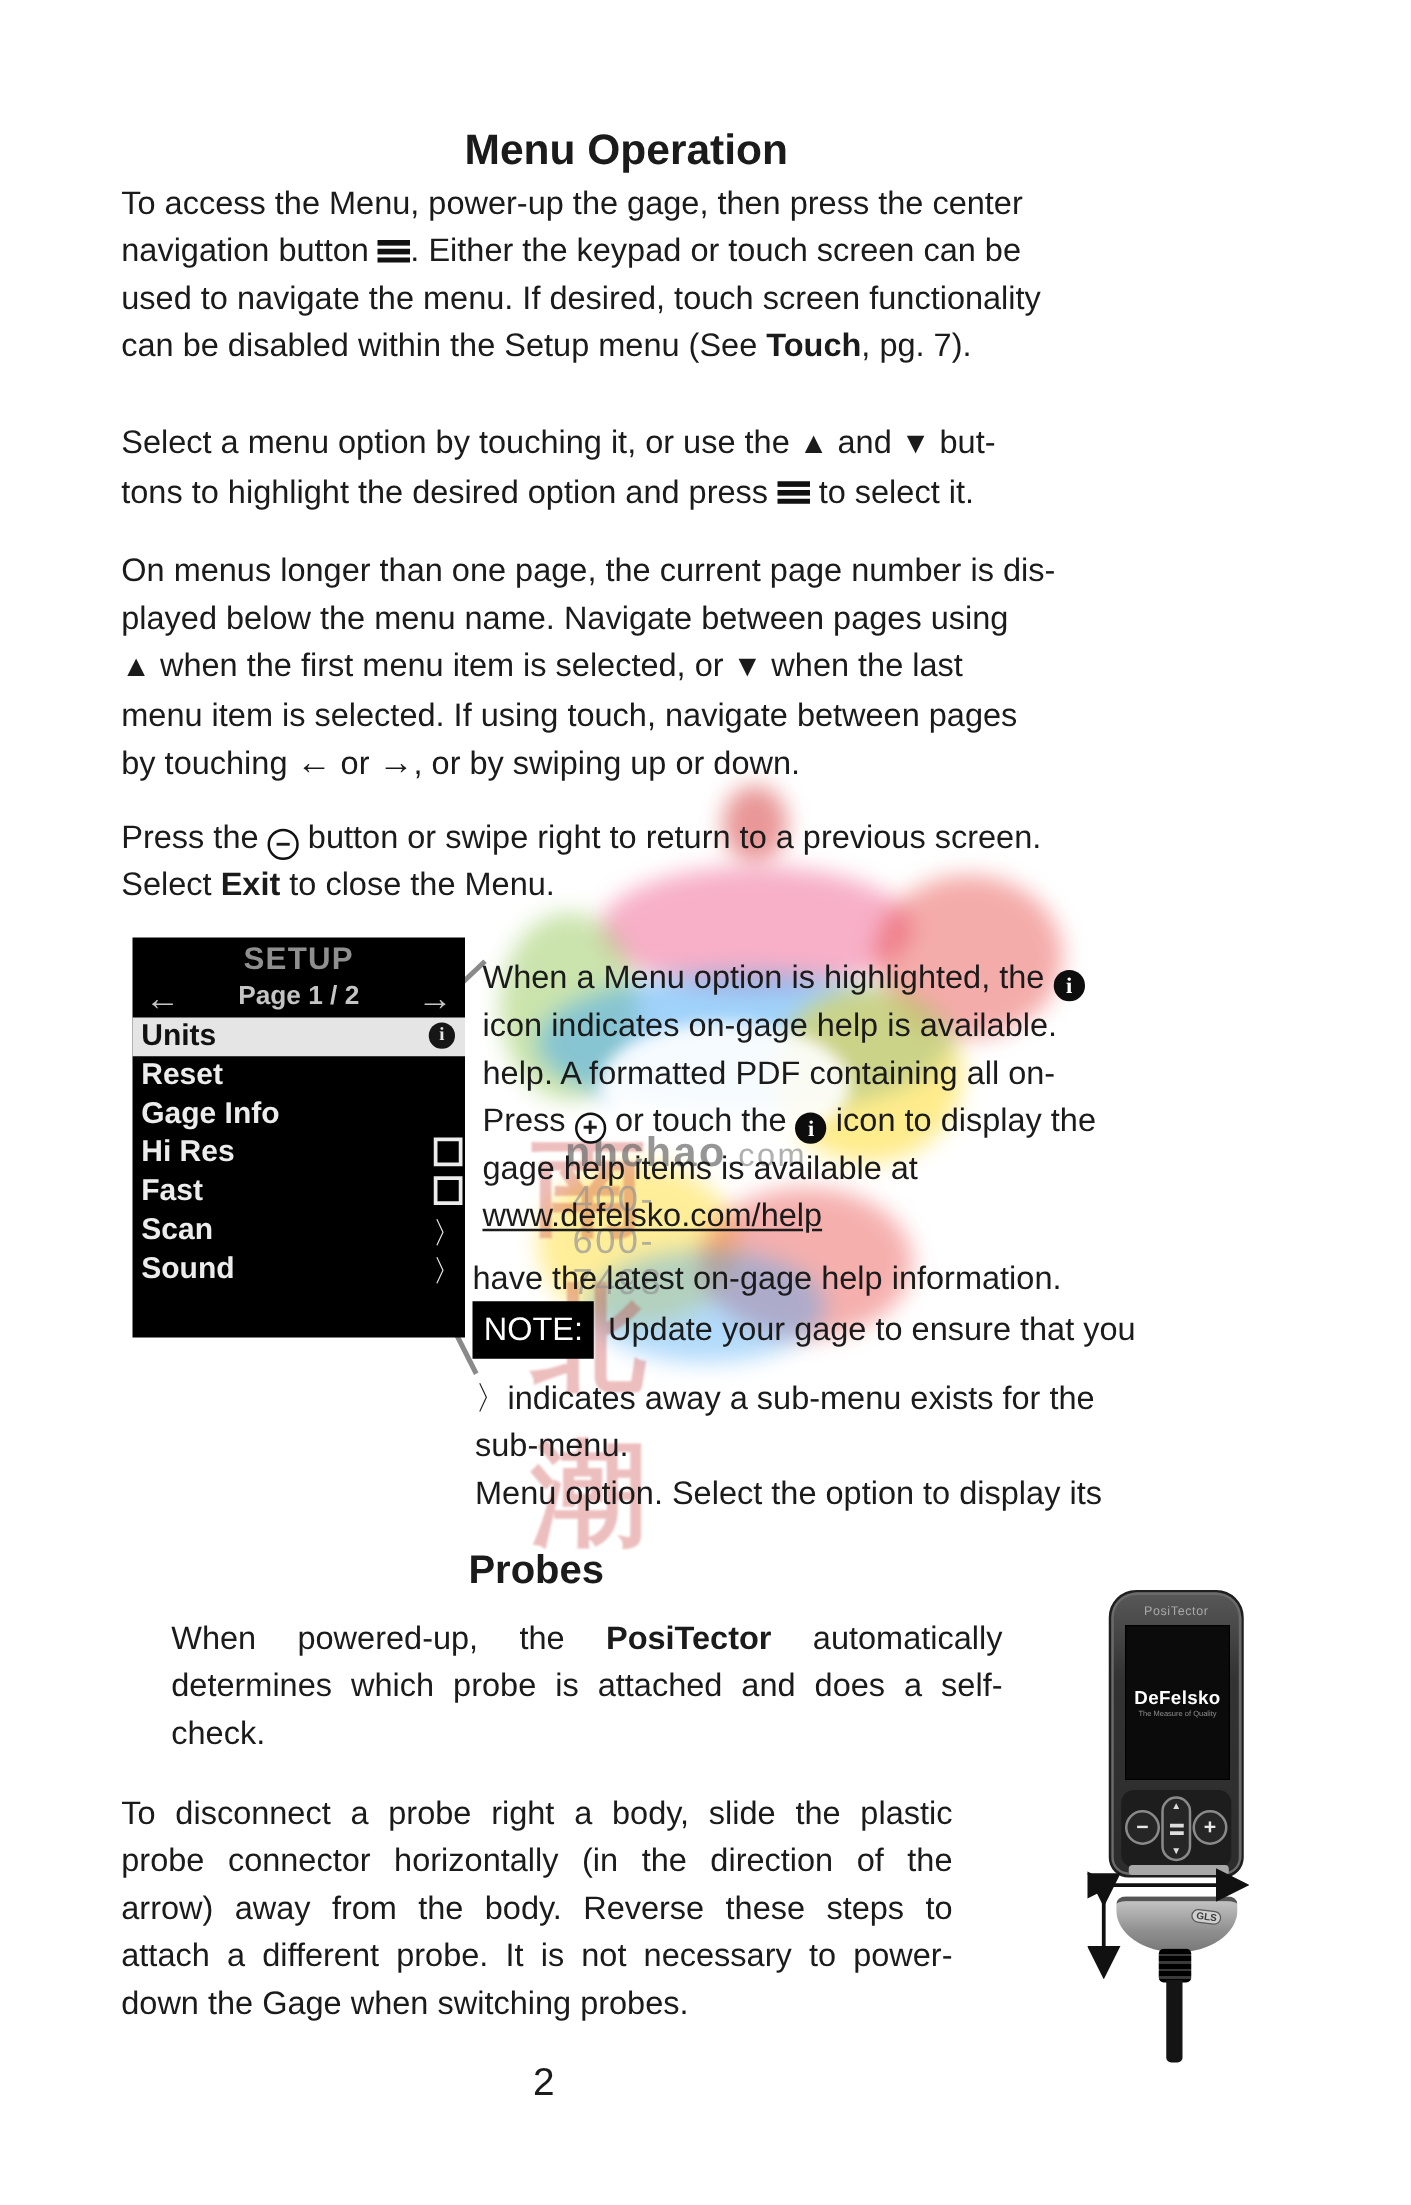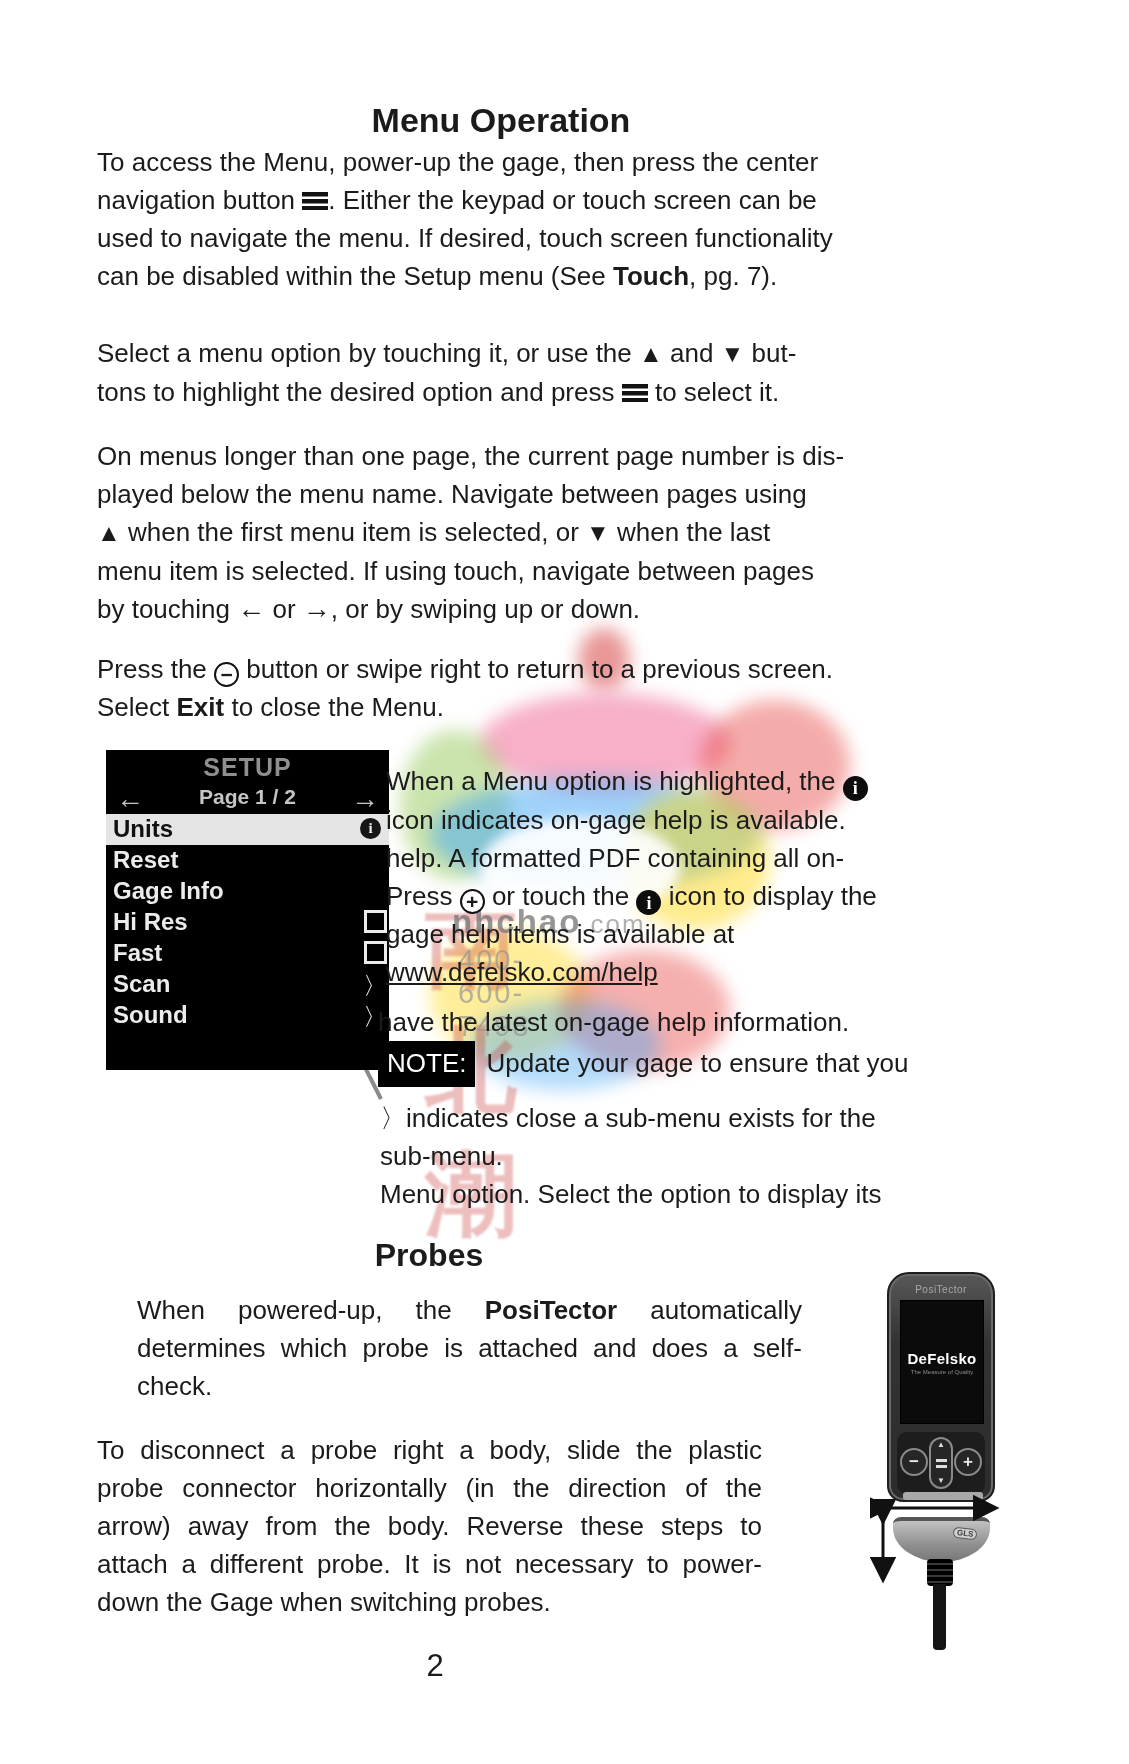--- a/index.html
+++ b/index.html
@@ -26,21 +26,21 @@
         border:2.5px solid #111;border-radius:50%;font-size:21px;font-weight:bold;line-height:1;
         vertical-align:-4px;box-sizing:border-box;background:#fff;}
   .info{display:inline-flex;align-items:center;justify-content:center;width:25px;height:25px;
         border-radius:50%;background:#0d0d0d;color:#fff;font-size:18px;font-weight:bold;
         line-height:1;vertical-align:-4px;font-family:"Liberation Serif",serif;}
   .subchev{font-size:26px;}
   
   .note-label{display:inline-block;background:#000;color:#fff;padding:1px 9px 3px 9px;margin-right:11px;}
   
   .menu-shot{left:106px;top:750px;width:266px;height:320px;background:#000;color:#ececec;
-             font-weight:bold;padding-left:17px;}
+             font-weight:bold;}
   .menu-title{position:absolute;top:3px;left:0;width:100%;text-align:center;font-size:25px;
               color:#8f8f8f;letter-spacing:1px;}
   .menu-pagerow{position:absolute;top:33px;left:0;width:100%;height:28px;font-size:21px;color:#c4c4c4;}
   .menu-pagerow .pl{position:absolute;left:10px;top:0;}
   .menu-pagerow .pr{position:absolute;right:10px;top:0;}
   .menu-pagerow .pc{position:absolute;left:0;width:100%;text-align:center;top:2px;}
   .menu-rows{position:absolute;top:64px;left:0;width:100%;}
   .mrow{position:relative;height:31px;font-size:24px;padding-left:7px;box-sizing:border-box;}
   .mrow .lbl{position:absolute;left:7px;top:1px;}
   .mrow.hl{background:#e5e5e5;color:#111;}
@@ -201,21 +201,21 @@
     <div class="line">gage help items is available at</div>
     <div class="line"><a class="link" href="#">www.defelsko.com/help</a></div>
   </div>
 
   <div class="abs layer body-par" style="left:378px;top:1003px;width:532px;line-height:42px;">
     <div class="line" style="line-height:38px;">have the latest on-gage help information.</div>
     <div class="line"><span class="note-label">NOTE:</span><span>Update your gage to ensure that you</span></div>
   </div>
 
   <div class="abs layer body-par" style="left:380px;top:1099px;width:530px;">
-    <div class="line"><span class="subchev">〉</span><span>indicates close a sub-menu exists for the</span></div>
+    <div class="line"><span class="subchev">〉</span><span>indicates away a sub-menu exists for the</span></div>
     <div class="line">sub-menu.</div>
     <div class="line">Menu option. Select the option to display its</div>
   </div>
 
   <div class="abs layer h1" style="left:95px;top:1237px;width:668px;font-size:32px;">Probes</div>
 
   <div class="abs layer body-par" style="left:97px;top:1291px;width:665px;margin-left:40px;">
     <div class="jline"><span>When powered-up, the </span><span class="b">PosiTector</span><span> automatically</span></div>
     <div class="jline">determines which probe is attached and does a self-</div>
     <div class="jlast">check.</div>

